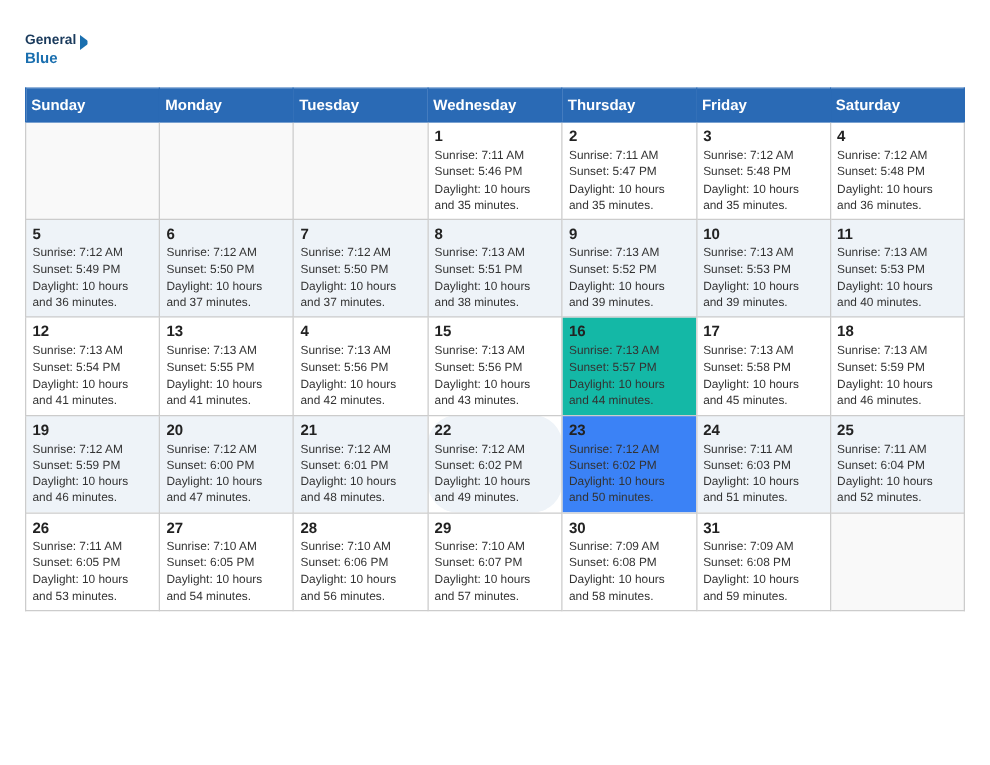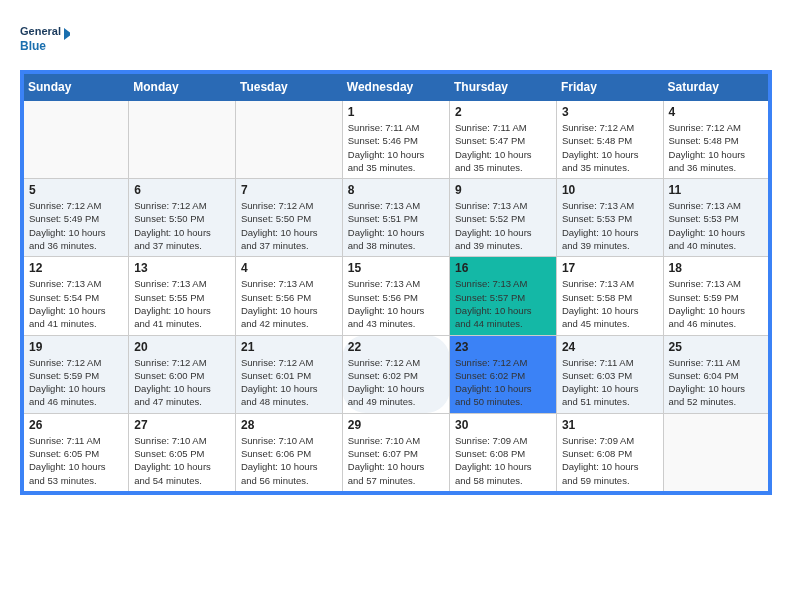--- a/index.html
+++ b/index.html
@@ -30,21 +30,21 @@
       font-weight: bold;
       color: #222;
     }
     .subtitle {
       font-size: 14px;
       color: #444;
     }
     .calendar {
       width: 100%;
       border-collapse: collapse;
-      border: 4px solid #3b82f6;
+      border: 1px solid #3b82f6;
     }
     .calendar th {
       background-color: #2a6ab5;
       color: #fff;
       font-size: 12px;
       font-weight: bold;
       padding: 6px 4px;
       text-align: left;
       border: 1px solid #2a6ab5;
     }

